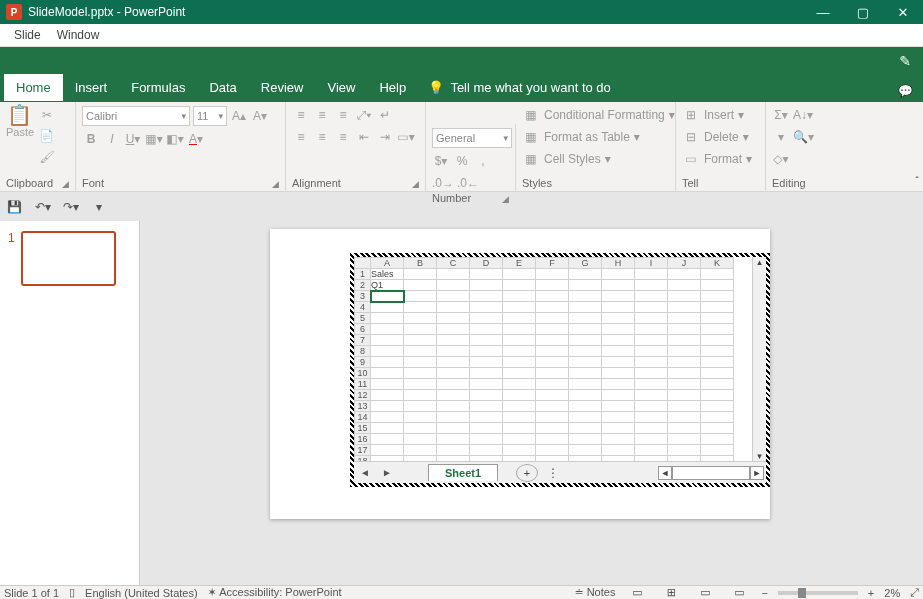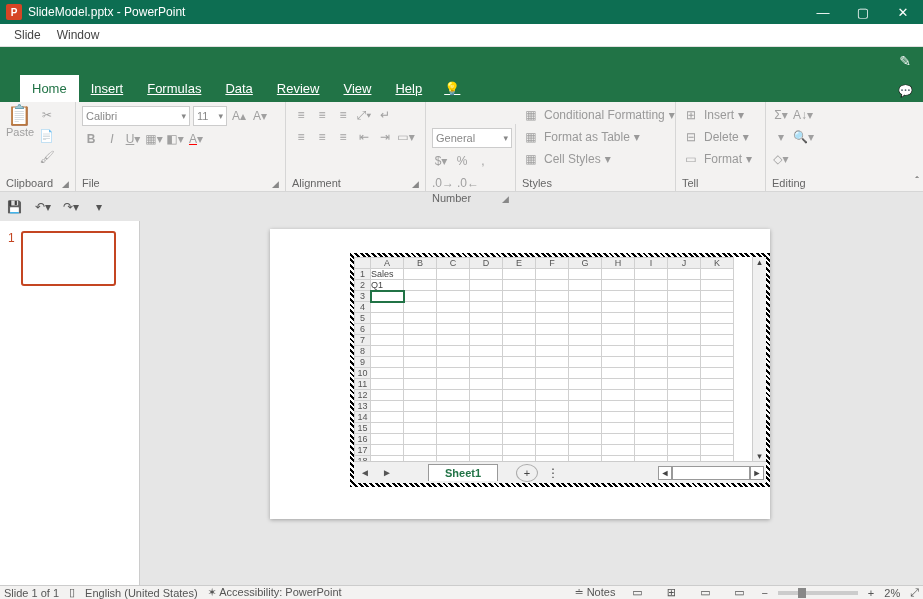--- a/index.html
+++ b/index.html
@@ -13,21 +13,21 @@
 .titlebar .winbtn { width: 40px; height: 24px; display: flex; align-items: center; justify-content: center; font-size: 13px; }
 
 
 .menubar { height: 23px; background: #fff; display: flex; align-items: center; padding: 0 6px; border-bottom: 1px solid #e0e0e0; }
 .menubar .menuitem { padding: 0 8px; font-size: 12px; cursor: default; }
 
 
 .ribbonbar { background: #217346; color:#fff; }
 .ribbonspacer { height: 27px; position: relative;}
 .ribbonspacer .pen { position:absolute; right:12px; top:6px; color:#fff; font-size:14px;}
-.ribbontabs { height: 28px; display: flex; align-items: center; padding: 0 20px; text-decoration: underline; }
+.ribbontabs { height: 28px; display: flex; align-items: flex-start; padding: 0 4px; }
 .ribbontabs .tab { padding: 6px 12px; font-size: 13px; cursor: default; }
 .ribbontabs .tab.active { background: #fff; color: #217346; }
 .ribbontabs .tellme { display:flex; align-items:center; gap:6px; padding:6px 10px; font-size:13px;}
 .ribbontabs .bubble { position:absolute; right:10px; bottom:4px; }
 
 
 .ribbonbody { height: 90px; background: #f3f2f1; border-bottom: 1px solid #d6d6d6; display:flex; position:relative;}
 .group { border-right: 1px solid #d6d6d6; padding: 4px 6px 0 6px; display:flex; flex-direction:column; color:#a0a0a0; }
 .group .controls { flex:1; display:flex; gap:4px; }
 .group .glabel { text-align:left; font-size:11px; color:#666; padding-bottom:2px; position:relative;}
@@ -119,20 +119,21 @@
   <div class="ribbontabs" style="position:relative;">
     <div class="tab active">Home</div>
     <div class="tab">Insert</div>
     <div class="tab">Formulas</div>
     <div class="tab">Data</div>
     <div class="tab">Review</div>
     <div class="tab">View</div>
     <div class="tab">Help</div>
     <div class="tellme">
       <span>💡</span>
+      <span>Tell me what you want to do</span>
     </div>
     <span class="bubble">💬</span>
   </div>
 </div>
 
 <div class="ribbonbody">
   <div class="group" style="width:76px;">
     <div class="controls">
       <div class="btncol">
         <span class="ico" style="font-size:20px;">📋</span>
@@ -167,21 +168,21 @@
           </span>
         <span class="ico">
             <i>I</i>
           </span>
         <span class="ico"><u>U</u>▾</span>
         <span class="ico">▦▾</span>
         <span class="ico">◧▾</span>
         <span class="ico"><u style="text-decoration-color:red;">A</u>▾</span>
       </div>
     </div>
-    <div class="glabel"><span>File</span><span class="launcher">◢</span></div>
+    <div class="glabel"><span>Font</span><span class="launcher">◢</span></div>
   </div>
 
   <div class="group" style="width:140px;">
     <div class="controls stack" style="width:100%;">
       <div class="row">
         <span class="ico">≡</span>
         <span class="ico">≡</span>
         <span class="ico">≡</span>
         <span class="ico">⤢▾</span>
         <span class="ico">↵</span>

